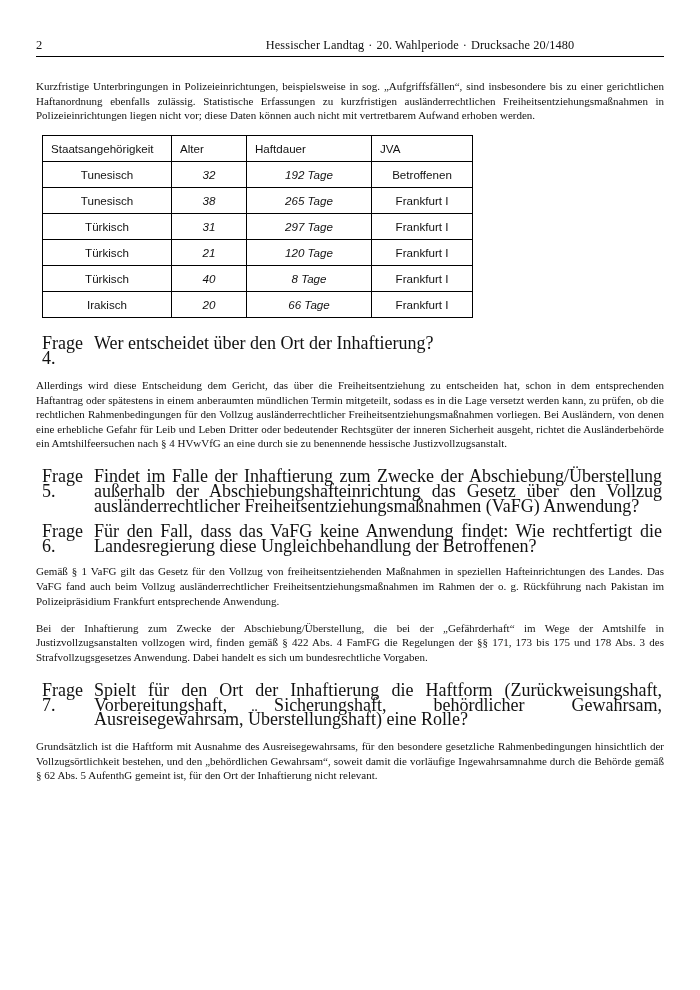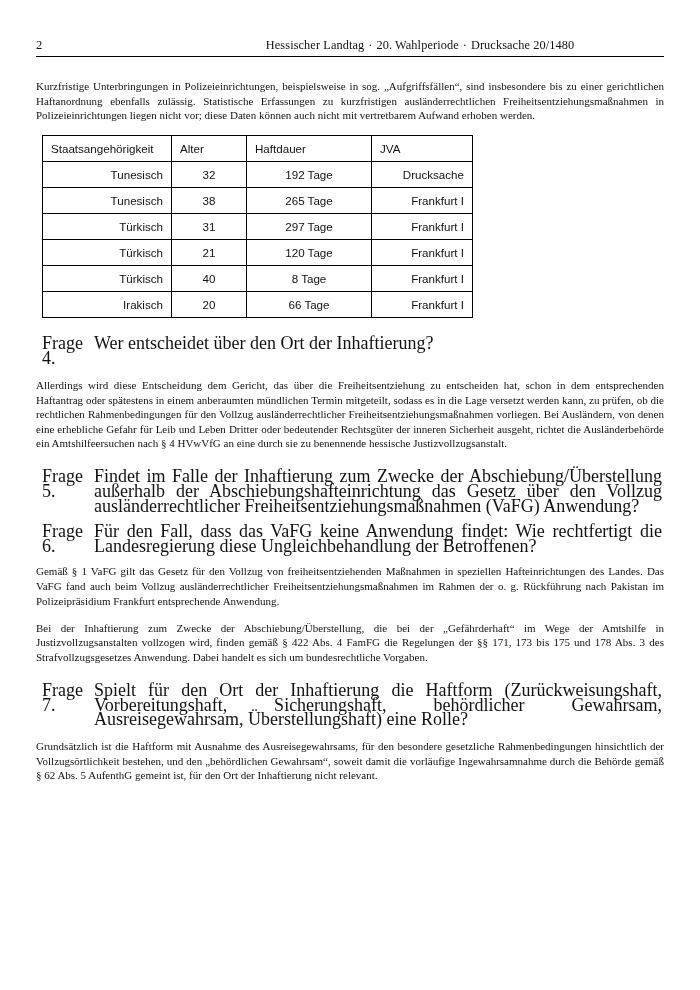--- a/index.html
+++ b/index.html
@@ -88,23 +88,24 @@
     padding: 6px 8px;
     line-height: 13px;
     white-space: nowrap;
   }
   table.data th {
     font-weight: normal;
     text-align: left;
   }
   table.data td.c {
     text-align: center;
+    font-style: italic;
   }
   table.data td.l {
-    text-align: right;
+    text-align: center;
   }
   .col-staat { width: 112px; }
   .col-alter { width: 58px; }
   .col-haft  { width: 108px; }
   .col-jva   { width: 84px; }
   .spacer6 { height: 6px; }
 </style>
 </head>
 <body>
 
@@ -126,21 +127,21 @@
         <th class="col-alter">Alter</th>
         <th class="col-haft">Haftdauer</th>
         <th class="col-jva">JVA</th>
       </tr>
     </thead>
     <tbody>
       <tr>
         <td class="l">Tunesisch</td>
         <td class="c">32</td>
         <td class="c">192 Tage</td>
-        <td class="l">Drucksache</td>
+        <td class="l">Betroffenen</td>
       </tr>
       <tr>
         <td class="l">Tunesisch</td>
         <td class="c">38</td>
         <td class="c">265 Tage</td>
         <td class="l">Frankfurt I</td>
       </tr>
       <tr>
         <td class="l">Türkisch</td>
         <td class="c">31</td>

